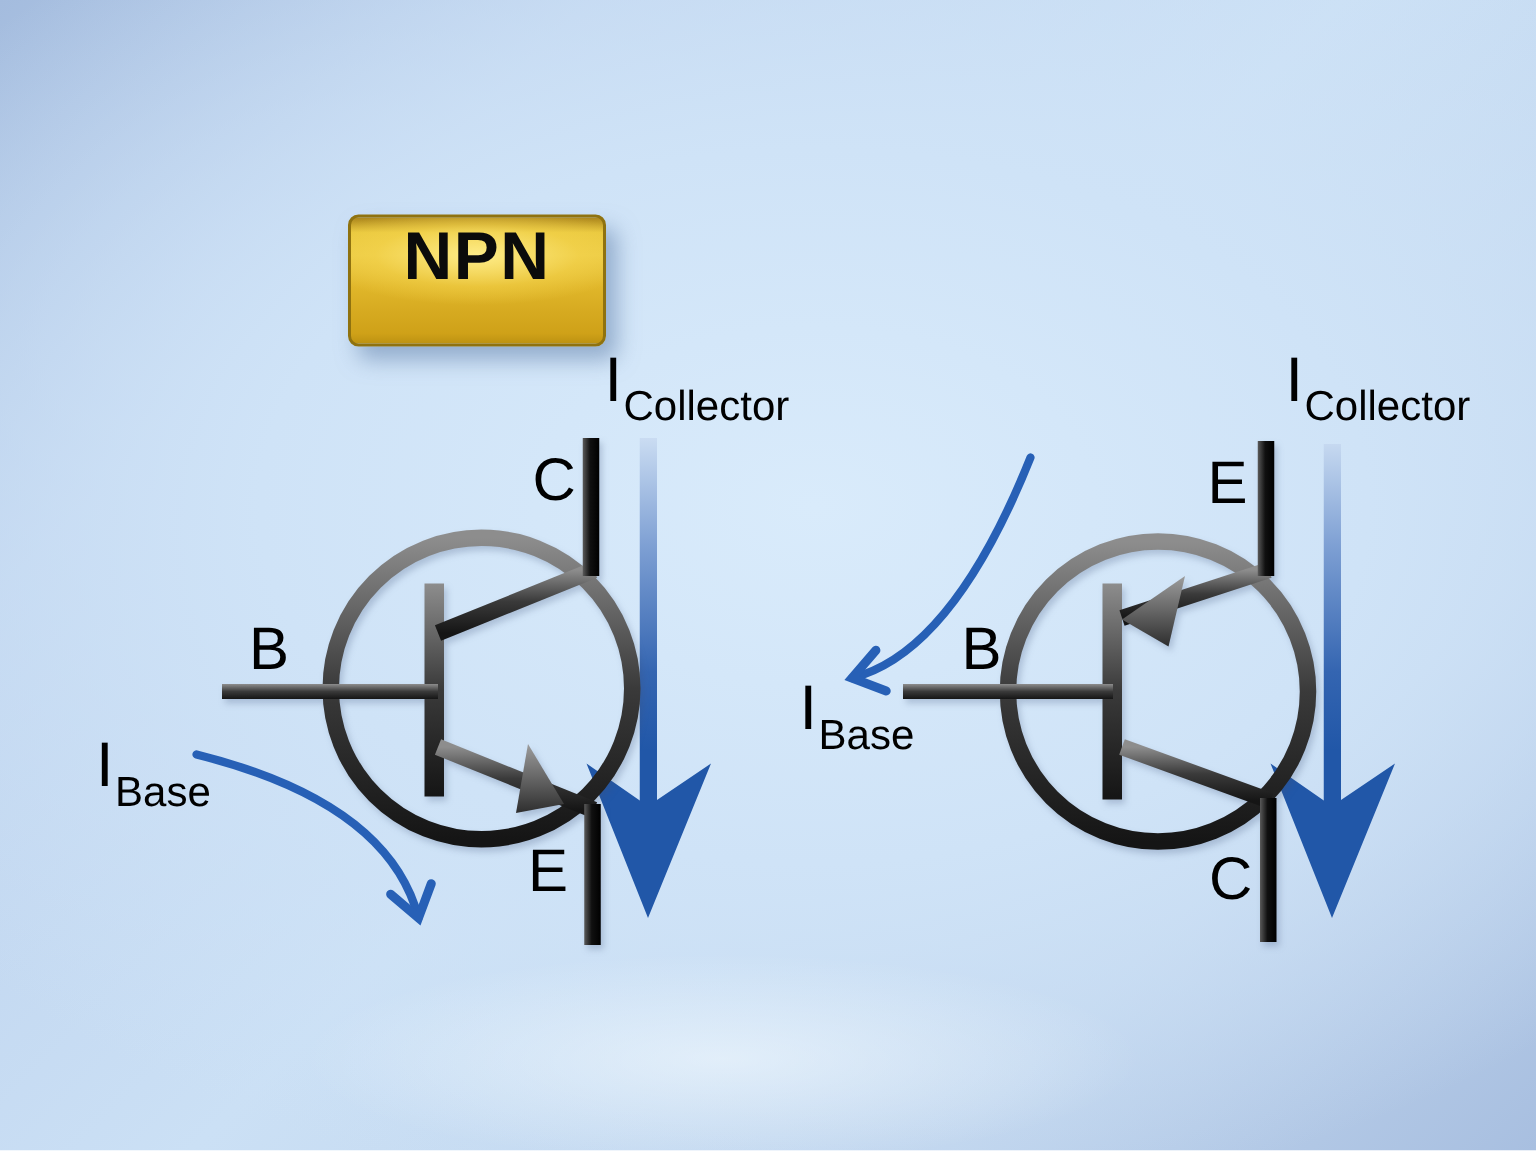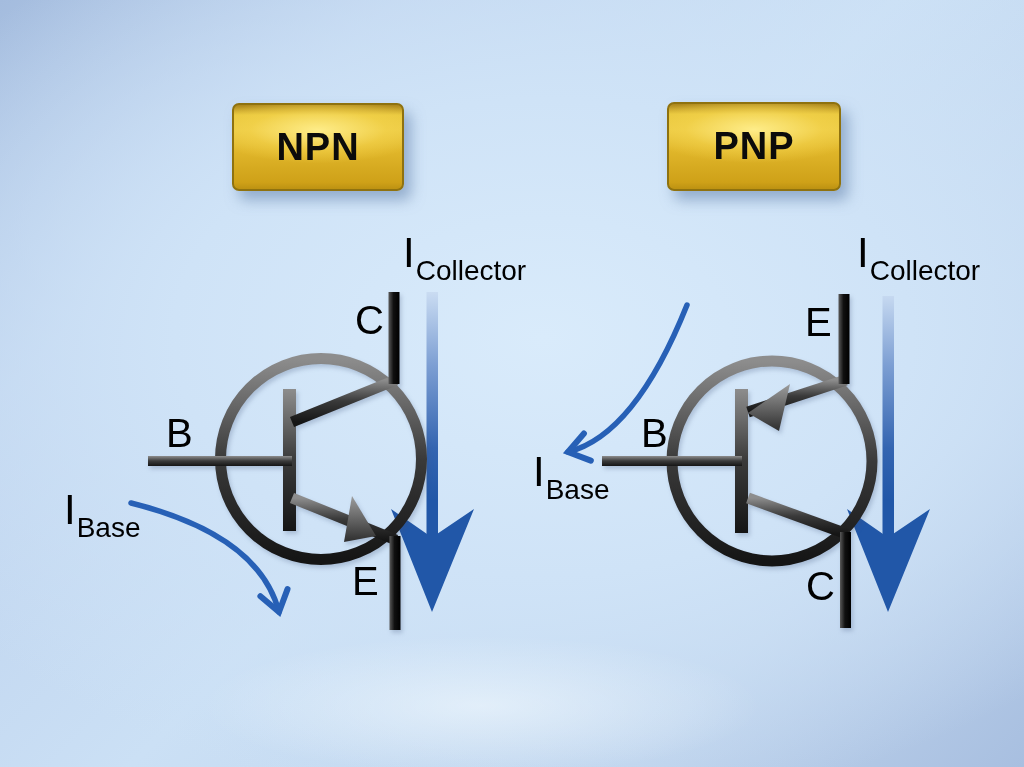--- a/index.html
+++ b/index.html
@@ -6,27 +6,28 @@
   .stage{
     position:relative;width:1024px;height:767px;overflow:hidden;
     font-family:"Liberation Sans", sans-serif;color:#000;
     background:
       radial-gradient(ellipse 42% 14% at 47% 92%, rgba(246,252,255,.55), rgba(246,252,255,0) 65%),
       radial-gradient(ellipse 72% 62% at 53% 44%, #d9ebfb 0%, #cfe3f7 50%, rgba(207,227,247,0) 100%),
       linear-gradient(135deg, #a4bcde 0%, #bed3ee 22%, #cbe0f5 50%, #bfd4ed 78%, #a8bfe0 100%);
   }
   svg.layer{position:absolute;left:0;top:0;}
   .badge{
-    position:absolute;display:flex;align-items:center;justify-content:center;
-    font-weight:bold;font-size:38px;letter-spacing:1px;color:#0b0b0b;
+    position:absolute;display:flex;justify-content:center;
+    font-weight:bold;font-size:45px;letter-spacing:1px;color:#0b0b0b;
     border:2px solid #8f720f;border-radius:7px;
     background:
       radial-gradient(ellipse 90% 55% at 50% 30%, rgba(255,238,140,.95) 0%, rgba(247,215,80,.45) 45%, rgba(247,215,80,0) 72%),
       linear-gradient(180deg, #ab851c 0%, #e9c83e 12%, #eccb45 30%, #e0b62a 55%, #d6aa20 75%, #cfa118 92%, #bd9212 100%);
     box-shadow:7px 9px 14px rgba(106,136,176,.6);
+    margin-top:40px;
   }
   #npn-badge{left:232px;top:103px;width:168px;height:84px;}
   #pnp-badge{left:667px;top:102px;width:170px;height:85px;}
   .term{position:absolute;font-size:40px;line-height:1;}
   #npn-c{left:355px;top:300px;}
   #npn-b{left:166px;top:413px;}
   #npn-e{left:352px;top:561px;}
   #pnp-e{left:805px;top:302px;}
   #pnp-b{left:641px;top:413px;}
   #pnp-c{left:806px;top:566px;}
@@ -101,23 +102,20 @@
       <polygon points="748,413 790,384 779,431" fill="url(#grayTri)"></polygon>
       <rect x="838.5" y="294" width="11" height="90" fill="url(#lead)"></rect>
       <line x1="748" y1="498" x2="847" y2="534" stroke="url(#metal)" stroke-width="11"></line>
       <rect x="840" y="532" width="11" height="96" fill="url(#lead)"></rect>
     </g>
   </svg>
 
   <div class="badge" id="npn-badge">
     <span>NPN</span>
   </div>
-  <div class="badge" id="pnp-badge">
-    <span>PNP</span>
-  </div>
 
   <div class="term" id="npn-c">C</div>
   <div class="term" id="npn-b">B</div>
   <div class="term" id="npn-e">E</div>
   <div class="term" id="pnp-e">E</div>
   <div class="term" id="pnp-b">B</div>
   <div class="term" id="pnp-c">C</div>
 
   <div class="ilabel" id="npn-icollector">
     <span class="isym">I</span><span class="isub">Collector</span>

